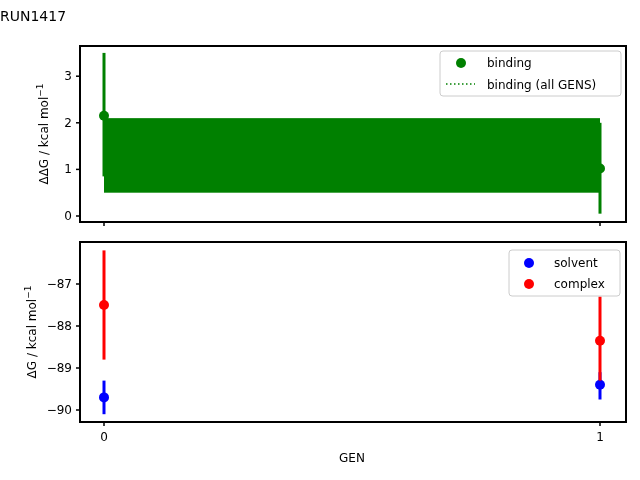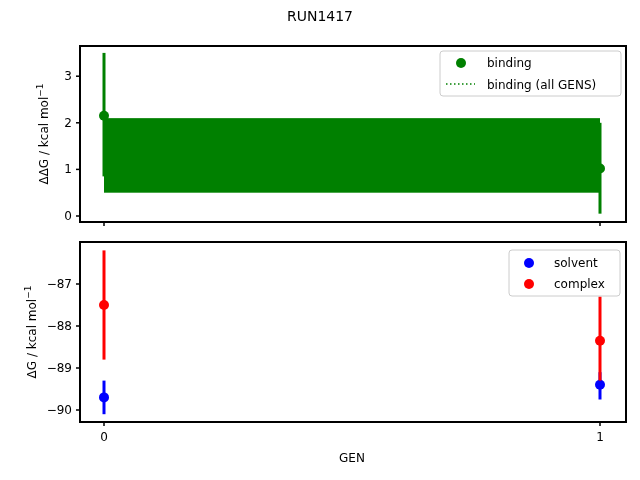--- a/index.html
+++ b/index.html
@@ -1,19 +1,19 @@
 <!DOCTYPE html>
 <html><head>
 <meta charset="utf-8">
 <style>
   html, body { margin: 0; padding: 0; background: #ffffff; }
   body { width: 640px; height: 480px; position: relative; overflow: hidden;
          font-family: "DejaVu Sans", sans-serif; }
   #fig { position: absolute; left: 0; top: 0; }
-  .title { position: absolute; top: 8px; left: 0; width: 640px; text-align: center;
+  .title { position: absolute; top: 8px; left: 0; width: 640px; 
            font-size: 14px; color: #000; }
   text { font-family: "DejaVu Sans", sans-serif; }
 </style>
 </head>
 <body>
 
 <div class="title">RUN1417</div>
 
 <svg id="fig" width="640" height="480" xmlns="http://www.w3.org/2000/svg">
 

